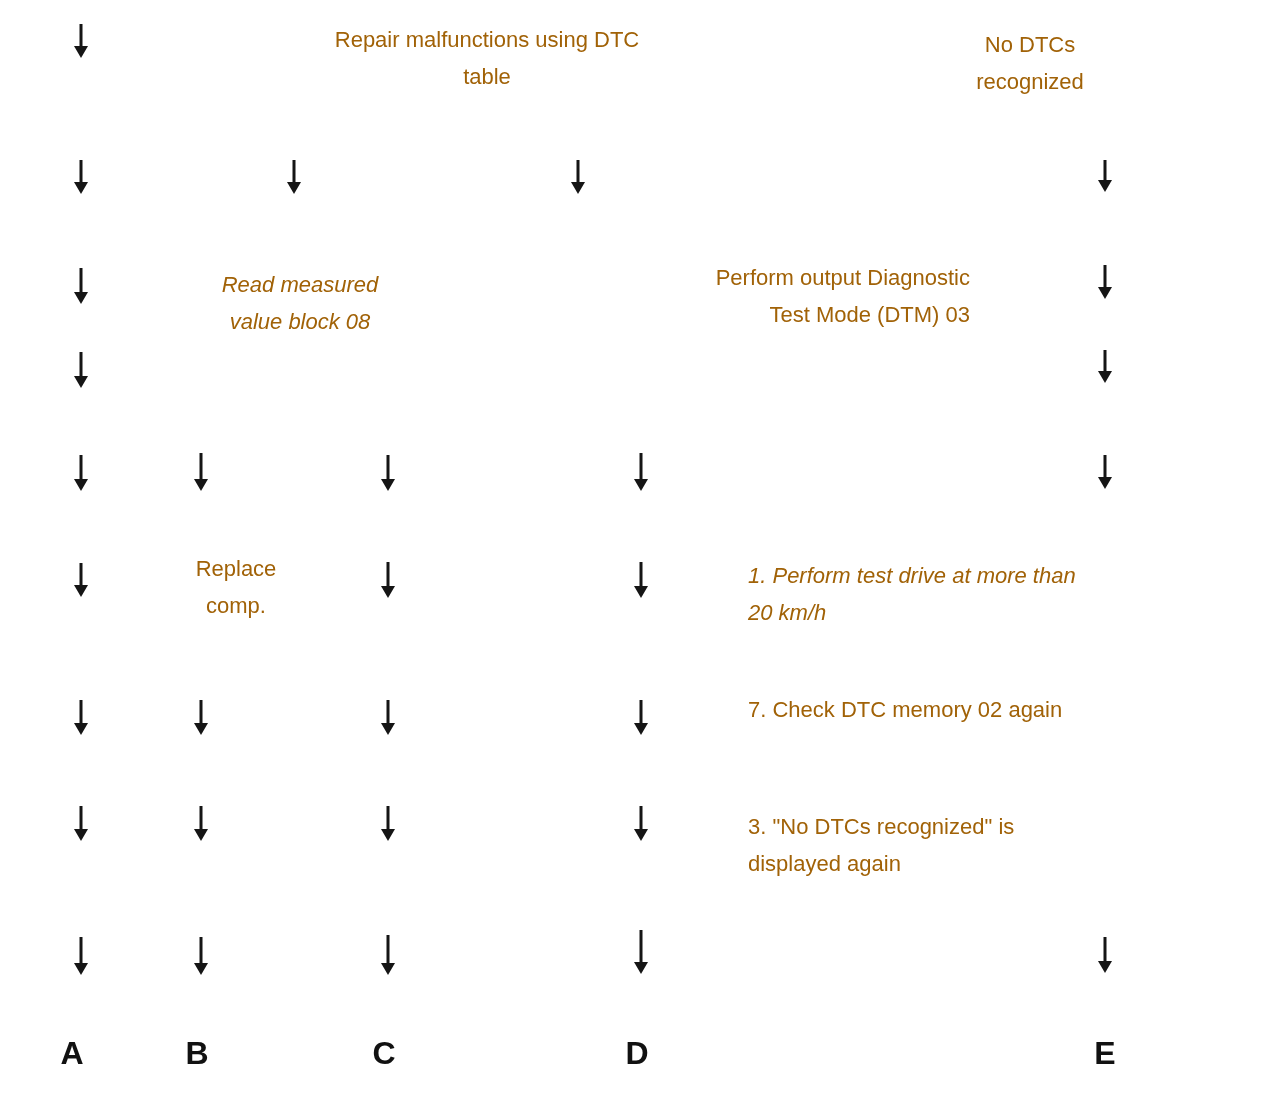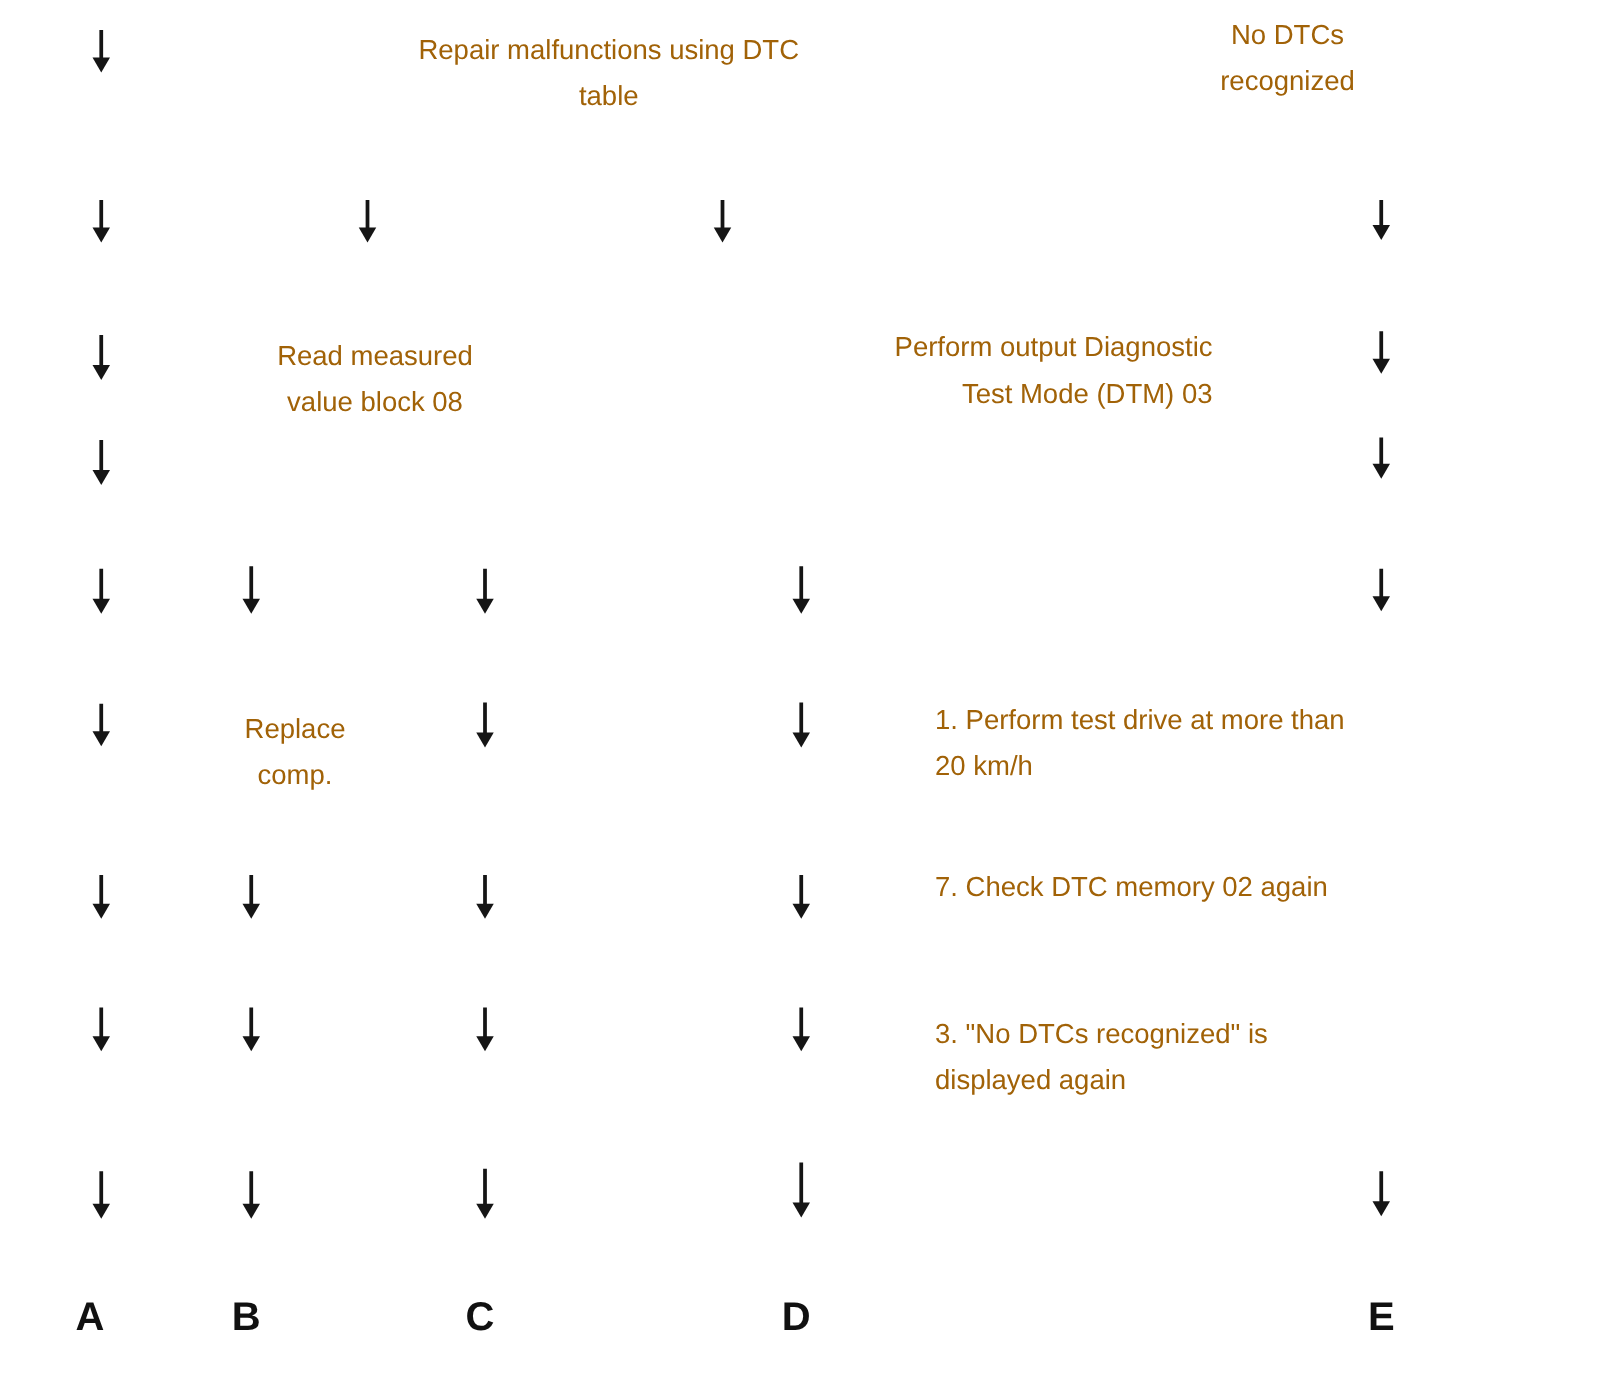--- a/index.html
+++ b/index.html
@@ -59,29 +59,29 @@
     border-top: 12px solid #151515;
   }
 </style>
 </head>
 <body>
 
 <div class="canvas">
 
   <div class="flow-label" style="top: 21px; width: 470px; left: 252px; text-align: center;">Repair malfunctions using DTC
 table</div>
-  <div class="flow-label" style="top: 9px; width: 280px; left: 890px; text-align: center;">No DTCs
+  <div class="flow-label" style="top: 26px; width: 280px; left: 890px; text-align: center;">No DTCs
 recognized</div>
-  <div class="flow-label" style="top: 266px; width: 300px; left: 150px; text-align: center;">Read measured
+  <div class="flow-label" style="top: 266px; width: 300px; left: 150px; text-align: center; font-style: italic;">Read measured
 value block 08</div>
   <div class="flow-label" style="top: 259px; width: 430px; left: 540px; text-align: right;">Perform output Diagnostic
 Test Mode (DTM) 03</div>
-  <div class="flow-label" style="top: 564px; width: 220px; left: 126px; text-align: center;">Replace
+  <div class="flow-label" style="top: 550px; width: 220px; left: 126px; text-align: center;">Replace
 comp.</div>
-  <div class="flow-label" style="top: 557px; width: 480px; left: 748px; text-align: left;">1. Perform test drive at more than
+  <div class="flow-label" style="top: 557px; width: 480px; left: 748px; text-align: left; font-style: italic;">1. Perform test drive at more than
 20 km/h</div>
   <div class="flow-label" style="top: 691px; width: 480px; left: 748px; text-align: left;">7. Check DTC memory 02 again</div>
   <div class="flow-label" style="top: 808px; width: 480px; left: 748px; text-align: left;">3. "No DTCs recognized" is
 displayed again</div>
 
   <div class="col-letter" style="left: 32px; top: 1036px;">A</div>
   <div class="col-letter" style="left: 157px; top: 1036px;">B</div>
   <div class="col-letter" style="left: 344px; top: 1036px;">C</div>
   <div class="col-letter" style="left: 597px; top: 1036px;">D</div>
   <div class="col-letter" style="left: 1065px; top: 1036px;">E</div>

